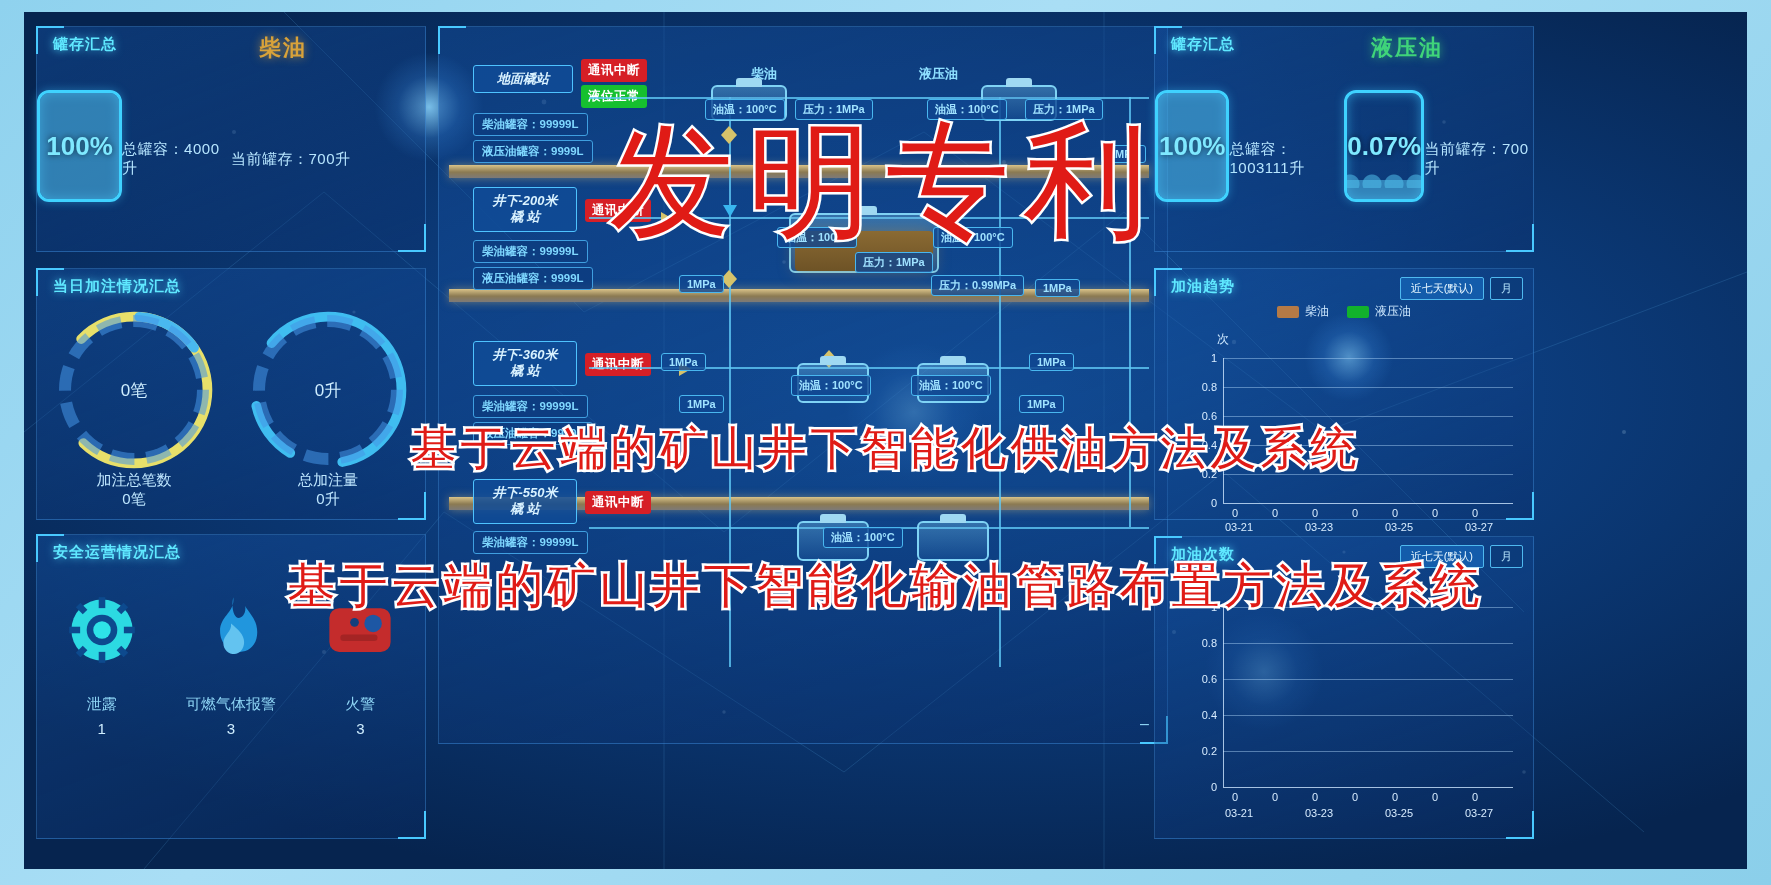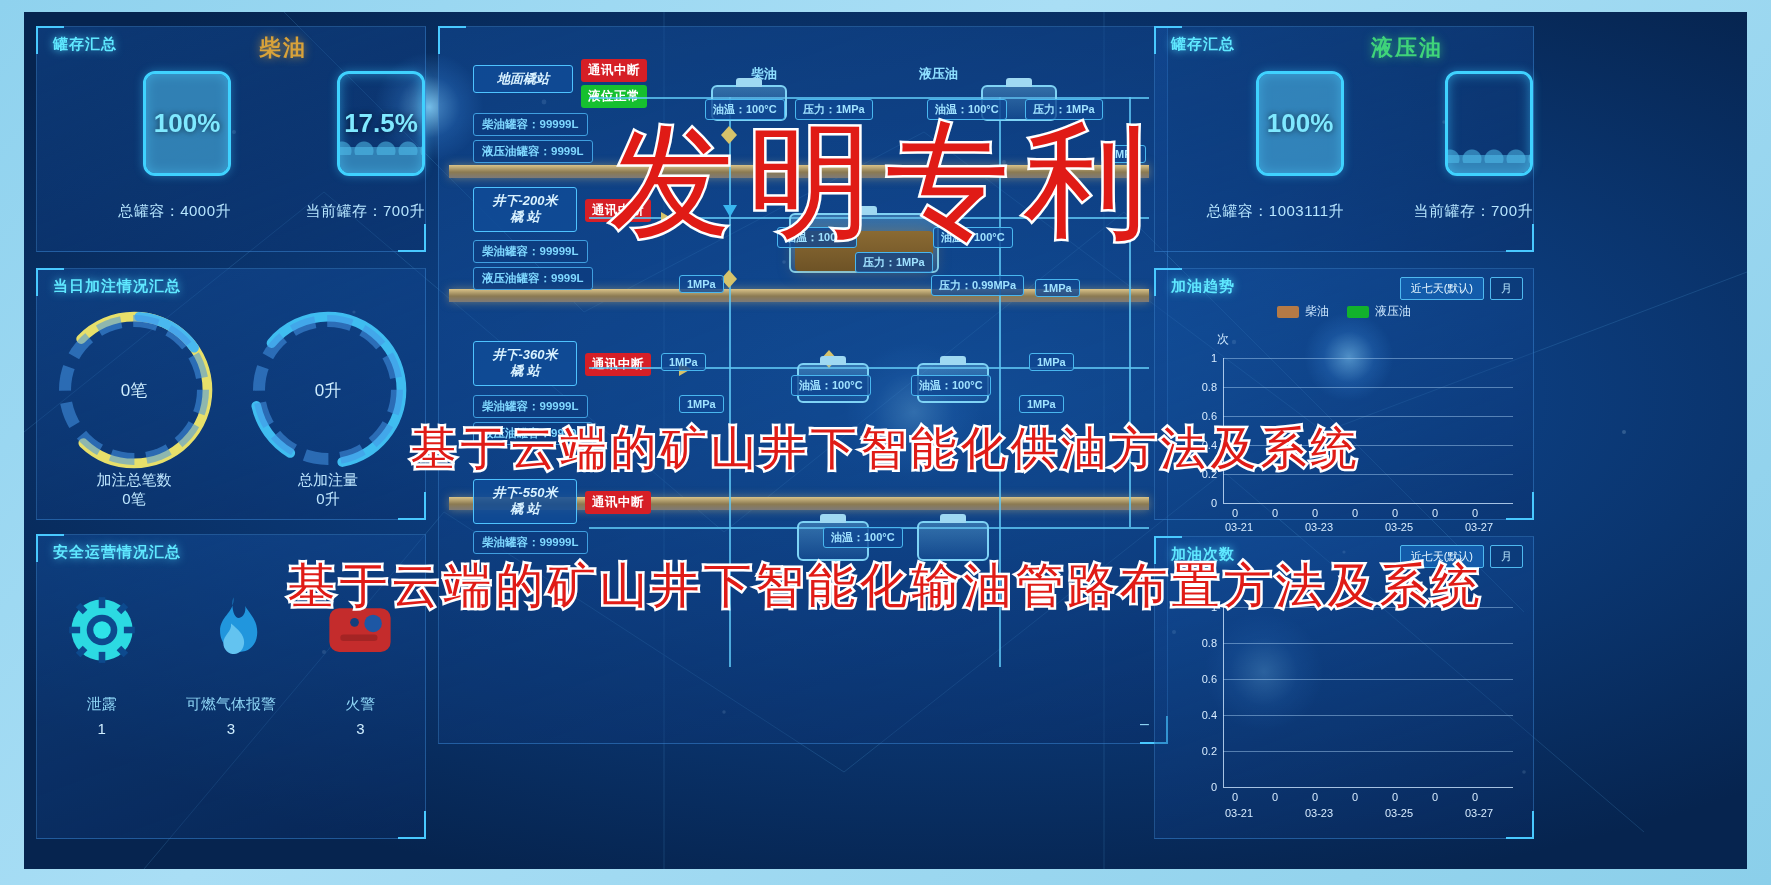--- a/index.html
+++ b/index.html
@@ -41,21 +41,21 @@
   .panel::before{ left:-1px; top:-1px; border-right:none; border-bottom:none; }
   .panel::after { right:-1px; bottom:-1px; border-left:none; border-top:none; }
   .panel-title {
     position:absolute; left:16px; top:8px;
     color:#5fe8ff; font-size:15px; font-weight:bold; letter-spacing:1px;
     text-shadow:0 0 8px rgba(80,220,255,.8);
   }
 
   
   .tank-row { position:absolute; left:0; right:0; top:44px; height:150px; display:flex; }
-  .tank-cell { flex:1; display:flex; flex-direction:column; align-items:flex-end; }
+  .tank-cell { flex:1; display:flex; flex-direction:row; align-items:center; }
   .tank-box {
     width:88px; height:112px; border:3px solid #3fd2ff; border-radius:12px;
     position:relative; overflow:hidden;
     box-shadow:0 0 12px rgba(60,200,255,.55) inset, 0 0 10px rgba(60,200,255,.4);
   }
   .tank-fill{ position:absolute; left:0; right:0; bottom:0; background:rgba(80,190,235,.55); }
   .tank-fill.wave::before{
     content:""; position:absolute; left:-10%; top:-8px; width:120%; height:16px;
     background:radial-gradient(circle at 10px 12px, rgba(80,190,235,.55) 9px, transparent 10px) repeat-x;
     background-size:22px 22px;
@@ -203,24 +203,20 @@
     <div class="oil-label" style="left:222px; color:#d8a23a; text-shadow:0 0 10px rgba(216,162,58,.7);">柴油</div>
     <div class="tank-row">
       <div class="tank-cell">
         <div class="tank-box">
           <div class="tank-fill" style="height:100%;"></div>
           <div class="tank-pct">100%</div>
         </div>
         <div class="tank-sub">总罐容：4000升</div>
       </div>
       <div class="tank-cell">
-        <div class="tank-box">
-          <div class="tank-fill wave" style="height:26%;"></div>
-          <div class="tank-pct">17.5%</div>
-        </div>
         <div class="tank-sub">当前罐存：700升</div>
       </div>
     </div>
   </div>
 
   <div class="panel" style="left:12px; top:256px; width:390px; height:252px;">
     <div class="panel-title">当日加注情况汇总</div>
     <div class="gauge-wrap" style="left:0;">
       <div class="gauge">
         <svg viewBox="0 0 150 150" style="position:absolute;inset:-6px;width:162px;height:162px;">
@@ -403,20 +399,21 @@
       <div class="tank-cell">
         <div class="tank-box">
           <div class="tank-fill" style="height:100%;"></div>
           <div class="tank-pct">100%</div>
         </div>
         <div class="tank-sub">总罐容：1003111升</div>
       </div>
       <div class="tank-cell">
         <div class="tank-box">
           <div class="tank-fill wave" style="height:18%;"></div>
+          <div class="tank-pct">0.07%</div>
         </div>
         <div class="tank-sub">当前罐存：700升</div>
       </div>
     </div>
   </div>
 
   <div class="panel" style="left:1130px; top:256px; width:380px; height:252px;">
     <div class="panel-title">加油趋势</div>
     <div class="chart-head">
       <div class="seg active">近七天(默认)</div>

